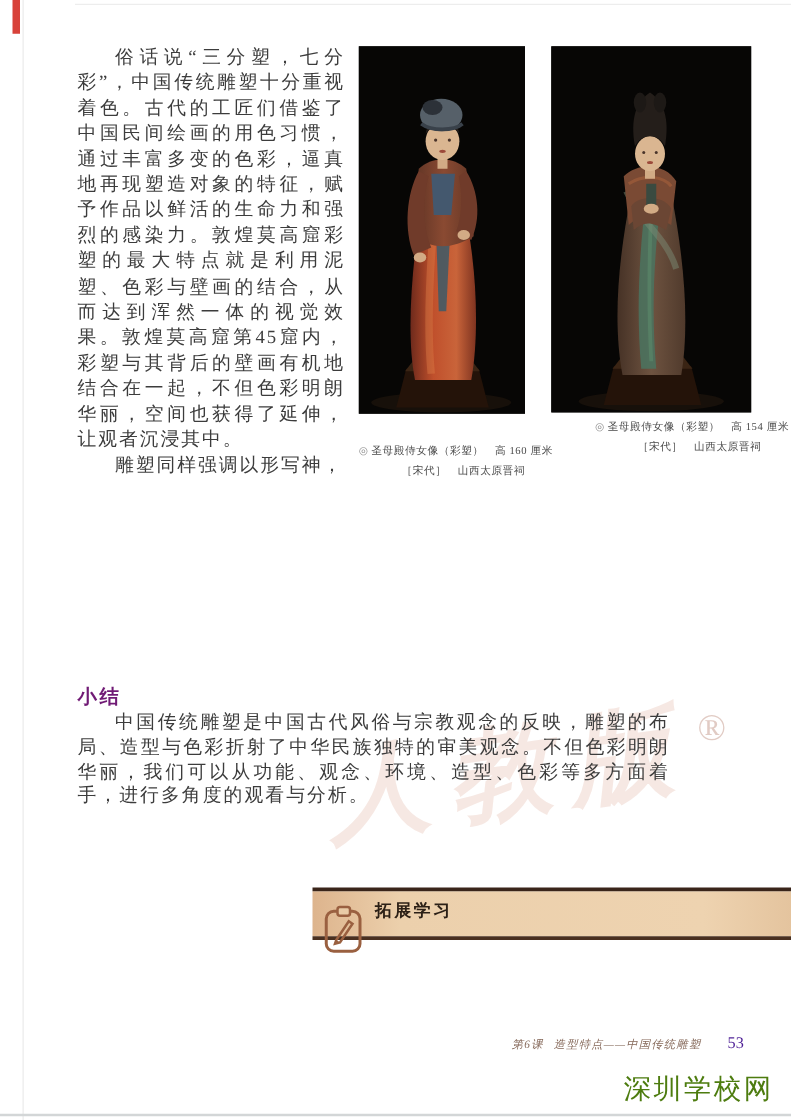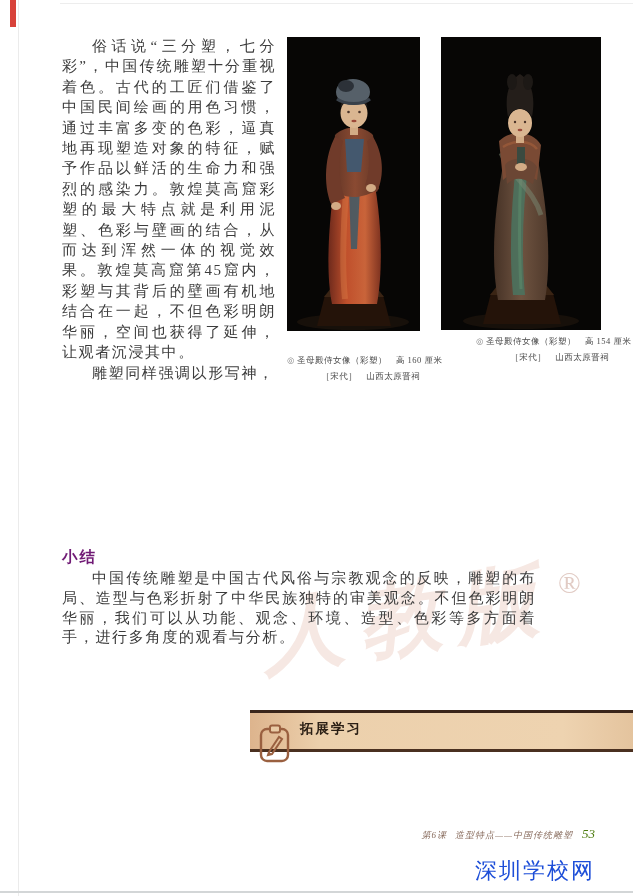--- a/index.html
+++ b/index.html
@@ -75,24 +75,24 @@
   }
 
   
   .footer{
     position:absolute;right:38px;top:826px;display:flex;align-items:flex-end;
   }
   .footer .lesson,.footer .chapter{
     font-size:9px;color:#86695a;font-style:italic;letter-spacing:1px;
   }
   .footer .lesson{margin-right:8px;}
-  .footer .page-number{font-size:13px;color:#4d7c0f;margin-left:9px;letter-spacing:0;font-style:italic;}
+  .footer .page-number{font-size:13px;color:#4c1d95;margin-left:21px;letter-spacing:0;}
 
   .site-watermark{
-    position:absolute;left:475px;top:856px;font-size:22px;color:#1d4ed8;
+    position:absolute;left:499px;top:856px;font-size:22px;color:#4d7c0f;
     letter-spacing:2px;font-family:"Liberation Sans",sans-serif;
   }
 </style>
 </head>
 <body>
 
 <div class="page">
 
   <div class="edge-left"></div>
   <div class="edge-top"></div>

